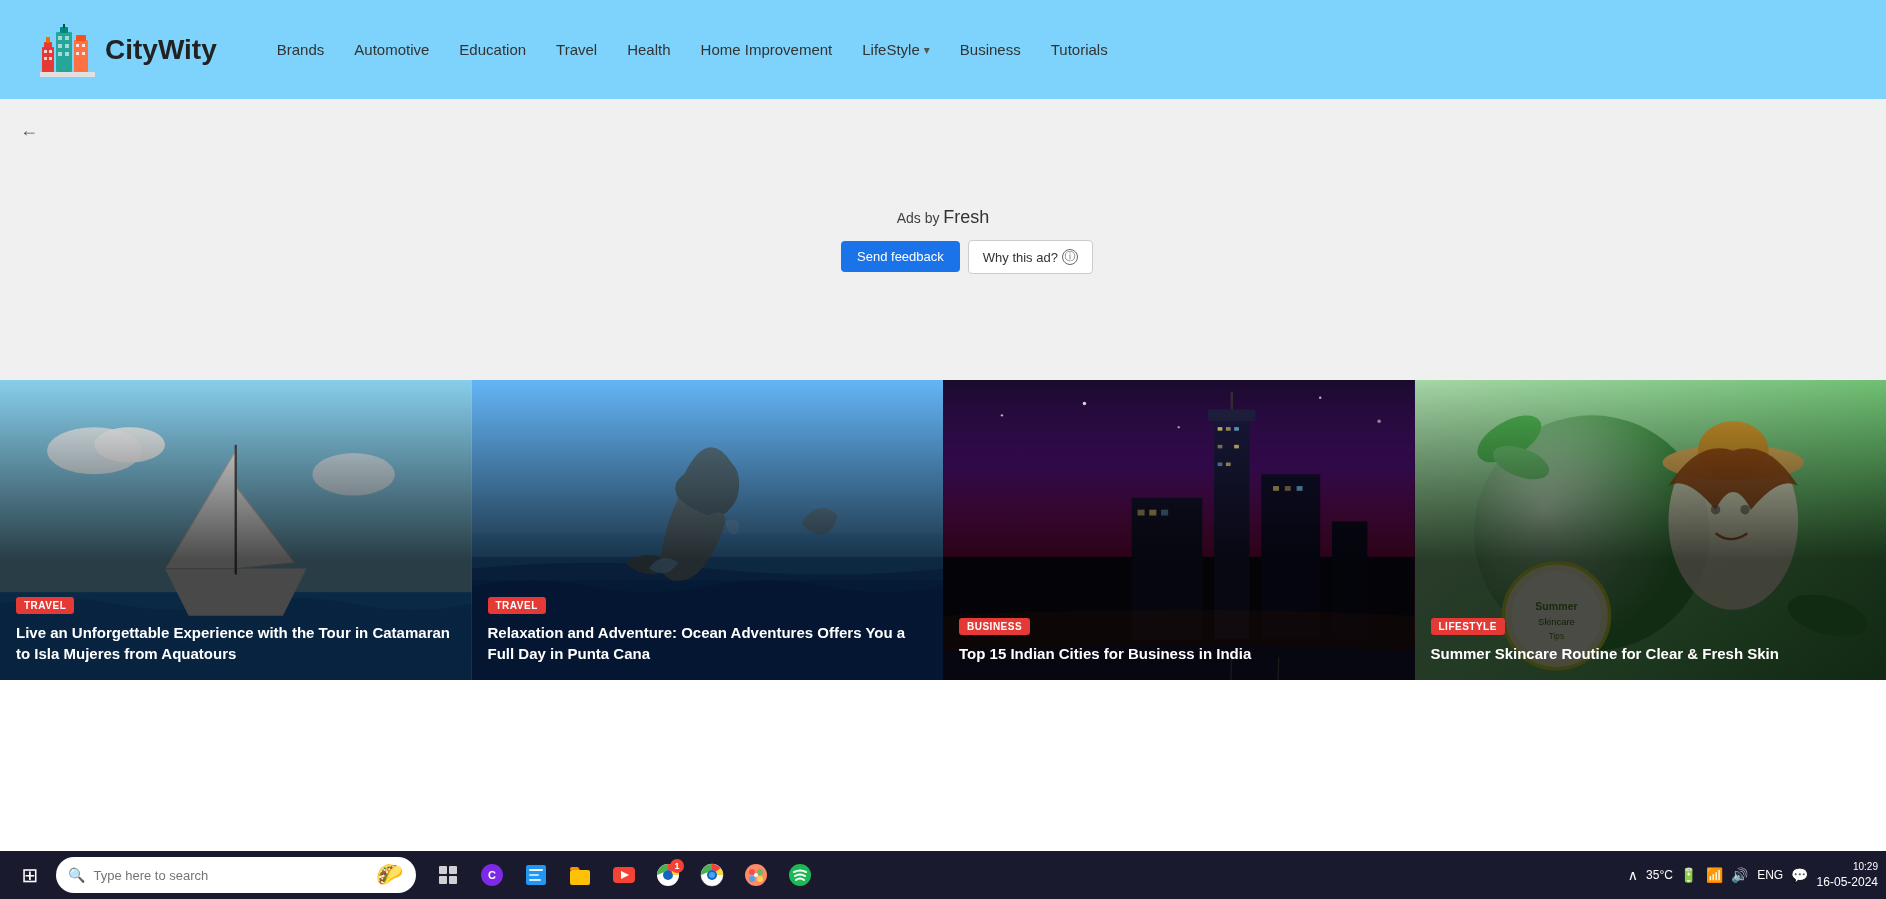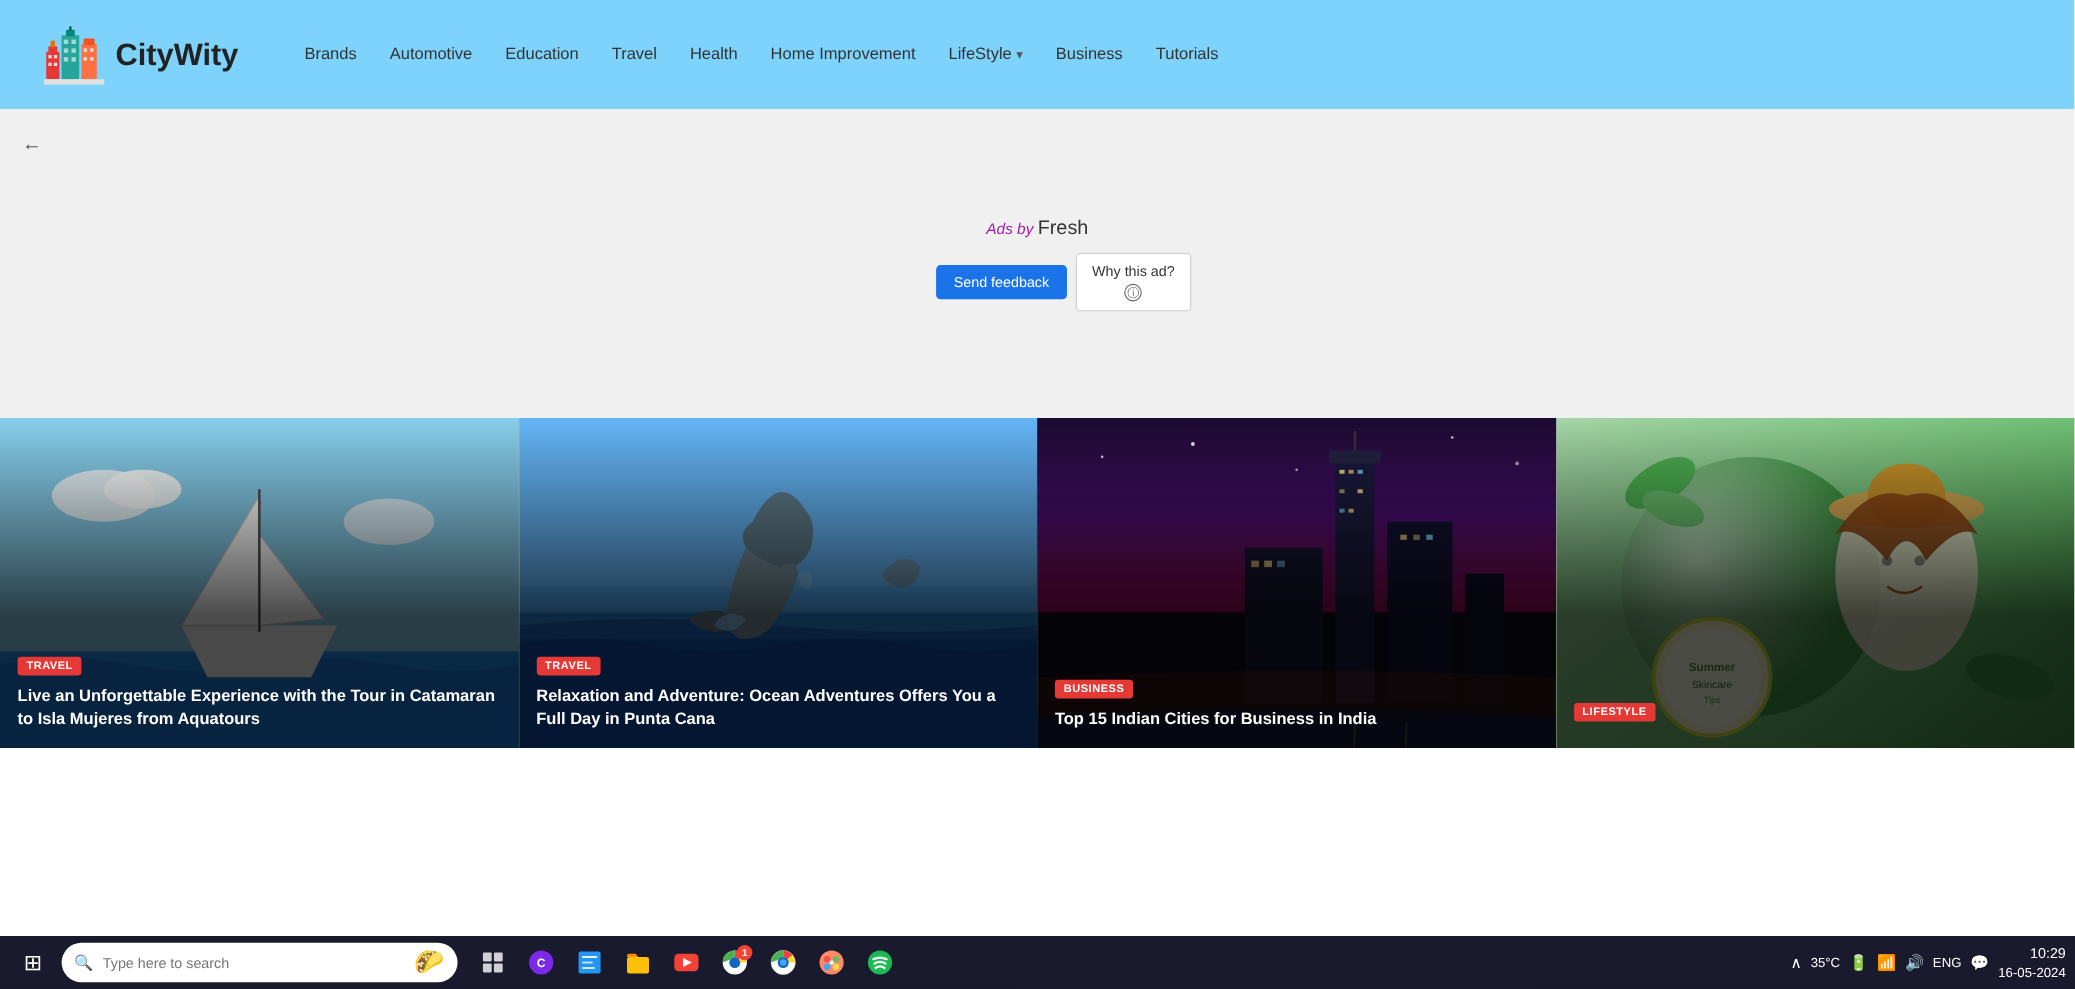--- a/index.html
+++ b/index.html
@@ -70,23 +70,22 @@
       font-size: 18px;
       color: #555;
       cursor: pointer;
     }
     .ads-by-google {
       font-size: 14px;
       color: #888;
       margin-bottom: 12px;
     }
     .ads-by-google span {
-      color: #a21caf;
+      color: #404040;
       font-size: 14px;
-      font-style: italic;
     }
     .ads-by-google strong {
       color: #333;
       font-size: 18px;
       font-weight: 400;
     }
     .ad-buttons {
       display: flex;
       gap: 8px;
       align-items: center;
@@ -103,23 +102,22 @@
     }
     .why-this-ad-btn {
       background: #fff;
       color: #333;
       border: 1px solid #ccc;
       padding: 8px 14px;
       border-radius: 4px;
       font-size: 13px;
       cursor: pointer;
       display: flex;
-      align-items: center;
+      align-items: flex-end;
       gap: 4px;
-      flex-direction: column;
     }
     .info-icon {
       width: 16px;
       height: 16px;
       border-radius: 50%;
       border: 1px solid #666;
       display: inline-flex;
       align-items: center;
       justify-content: center;
       font-size: 11px;
@@ -537,20 +535,21 @@
       <circle cx="120" cy="200" r="45" fill="#f0f4c3" stroke="#cddc39" stroke-width="3"></circle>
       <circle cx="120" cy="200" r="38" fill="#f9fbe7"></circle>
 
       <text x="120" y="195" text-anchor="middle" font-size="9" fill="#558b2f" font-weight="bold">Summer</text>
       <text x="120" y="208" text-anchor="middle" font-size="8" fill="#33691e">Skincare</text>
       <text x="120" y="220" text-anchor="middle" font-size="7" fill="#558b2f">Tips</text>
     </svg>
     <div class="card-overlay"></div>
     <div class="card-content">
       <span class="card-badge badge-lifestyle">LIFESTYLE</span>
+      <div class="card-title">Summer Skincare Routine for Clear &amp; Fresh Skin</div>
     </div>
   </div>
 
 </div>
 
 <div class="taskbar">
 
   <div class="taskbar-start">
     <span class="windows-icon">⊞</span>
   </div>
@@ -658,17 +657,17 @@
       <span class="taskbar-icon">📶</span>
 
       <span class="taskbar-icon">🔊</span>
 
       <span class="temp-display">ENG</span>
 
       <span class="taskbar-icon">💬</span>
     </div>
 
     <div class="taskbar-clock">
-      <div style="font-size:13px; font-weight:500;">10:29</div>
+      <div style="font-size:10px; font-weight:500;">10:29</div>
       <div style="font-size:12px;">16-05-2024</div>
     </div>
   </div>
 </div>
 
 </body></html>

